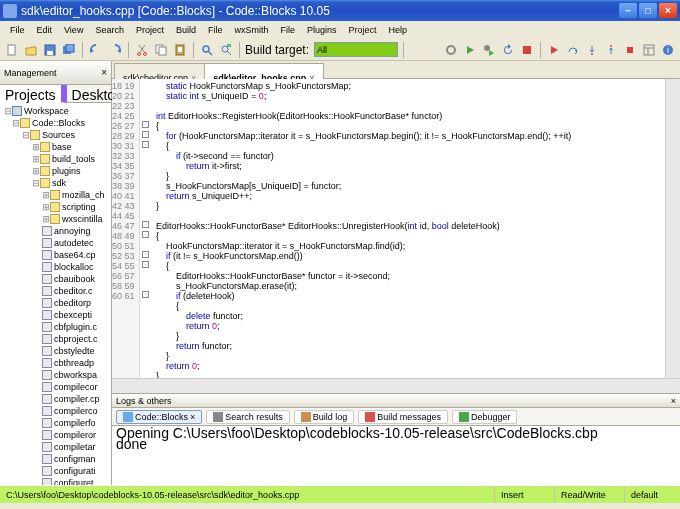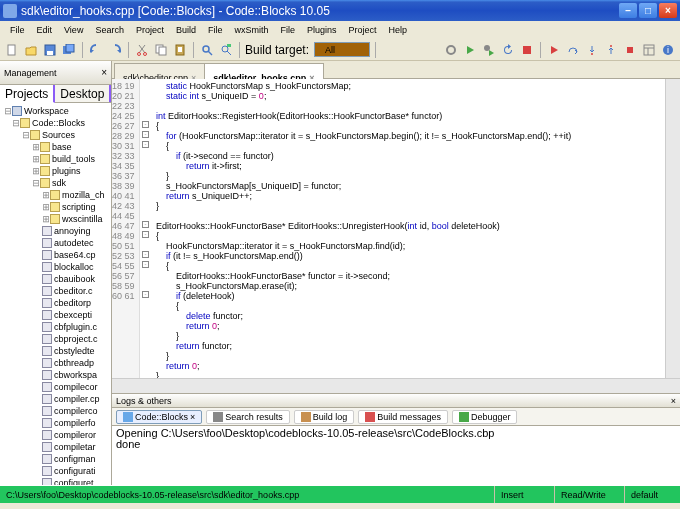--- a/index.html
+++ b/index.html
@@ -11,27 +11,27 @@
 .winbtn{width:18px;height:15px;border-radius:2px;display:flex;align-items:center;justify-content:center;font-size:10px;font-weight:bold}
 .winbtn.min,.winbtn.max{background:linear-gradient(#6fa8f5,#3d7ee3);color:#fff}
 .winbtn.close{background:linear-gradient(#f87d5f,#d63a1a);color:#fff}
 .menubar{height:18px;display:flex;align-items:center;padding:0 4px;background:#ece9d8}
 .menubar span{padding:2px 6px;cursor:default}
 .toolbar{height:22px;display:flex;align-items:center;padding:2px 4px;gap:3px;background:#ece9d8;border-bottom:1px solid #c8c2aa}
 .tbtn{width:16px;height:16px;display:flex;align-items:center;justify-content:center;border-radius:2px}
 .tbtn svg{width:12px;height:12px}
 .sep{width:1px;height:16px;background:#aaa;margin:0 2px}
 .bt-label{font-size:12px;margin-right:2px}
-.bt-sel{width:56px;height:15px;border:1px solid #7f9db9;background:#a16207;font-size:9px;padding:0 10px}
+.bt-sel{width:84px;height:15px;border:1px solid #7f9db9;background:#84cc16;font-size:9px;padding:0 2px}
 .main{display:flex;height:424px}
 .mgmt{width:112px;border-right:1px solid #aca899;display:flex;flex-direction:column}
 .mgmt-hdr{height:24px;background:linear-gradient(#fefefe,#e2e0d4);border-bottom:1px solid #aca899;display:flex;align-items:center;padding:0 4px;font-size:9px;justify-content:space-between}
 .mgmt-hdr .x{font-size:10px;cursor:default}
 .mgmt-tabs{height:18px;display:flex;border-bottom:1px solid #aca899;background:#f5f4ee}
-.mgmt-tab{padding:2px 5px;font-size:12px;border-right:2px solid #8b5cf6}
+.mgmt-tab{padding:2px 5px;font-size:14px;border-right:6px solid #8b5cf6}
 .mgmt-tab.active{background:#fff;border-bottom:1px solid #fff;margin-bottom:-1px}
 .tree{flex:1;background:#fff;overflow:auto;padding:2px;font-size:9px;line-height:12px}
 .tree-item{display:flex;align-items:center;white-space:nowrap;padding:0 2px;cursor:default}
 .ti{display:inline-block;width:8px;text-align:center;color:#888}
 .tf{width:10px;height:10px;margin-right:2px}
 .tf.fold{background:#f8e68e;border:1px solid #b8a050}
 .tf.file{background:#e8e8f0;border:1px solid #8888a0}
 .tf.ws{background:#d0d8e8;border:1px solid #6080b0}
 .ind1{padding-left:10px}.ind2{padding-left:20px}.ind3{padding-left:30px}.ind4{padding-left:40px}
 .editor-area{flex:1;display:flex;flex-direction:column}
@@ -43,22 +43,22 @@
 .gutter{width:28px;background:#f4f4f4;border-right:1px solid #ddd;text-align:left;color:#888;padding:2px 4px 2px 0}
 .fold-col{width:12px;background:#fff;position:relative}
 .fold-sq{position:absolute;left:2px;width:7px;height:7px;border:1px solid #888;background:#fff;font-size:6px;line-height:5px;text-align:center;color:#888}
 .code-text{flex:1;padding:2px 4px;white-space:pre;color:#000;overflow:hidden}
 .kw{color:#0000c0}.num{color:#c00080}
 .logs{height:92px;border-top:1px solid #aca899;display:flex;flex-direction:column}
 .logs-hdr{height:14px;background:linear-gradient(#fefefe,#e2e0d4);display:flex;align-items:center;justify-content:space-between;padding:0 4px;font-size:9px;border-bottom:1px solid #aca899}
 .log-tabs{height:18px;display:flex;background:#f5f4ee;border-bottom:1px solid #aca899;gap:4px;padding:2px 4px;align-items:center}
 .log-tab{padding:1px 6px;font-size:9px;display:flex;align-items:center;gap:2px;background:#fff;border:1px solid #ccc;border-radius:2px}
 .log-tab.active{background:#e8efff;border-color:#7f9db9}
-.log-body{flex:1;background:#fff;padding:2px 4px;font-size:11px;line-height:11px;overflow:auto}
-.statusbar{height:18px;background:#22c55e;border-top:1px solid #fff;display:flex;align-items:center;font-size:9px}
+.log-body{flex:1;background:#fff;padding:2px 4px;font-size:14px;line-height:11px;overflow:auto}
+.statusbar{height:18px;background:#bef264;border-top:1px solid #fff;display:flex;align-items:center;font-size:9px}
 .sb-cell{border-right:1px solid #c8c2aa;padding:0 6px;height:100%;display:flex;align-items:center}
 .sb-path{flex:1}
 .scroll-v{width:15px;background:#e8e8e8;border-left:1px solid #ccc}
 .scroll-h{height:15px;background:#e8e8e8;border-top:1px solid #ccc}
 </style>
 </head>
 <body>
 
 <div class="titlebar">
   <div class="titlebar-icon"></div>

